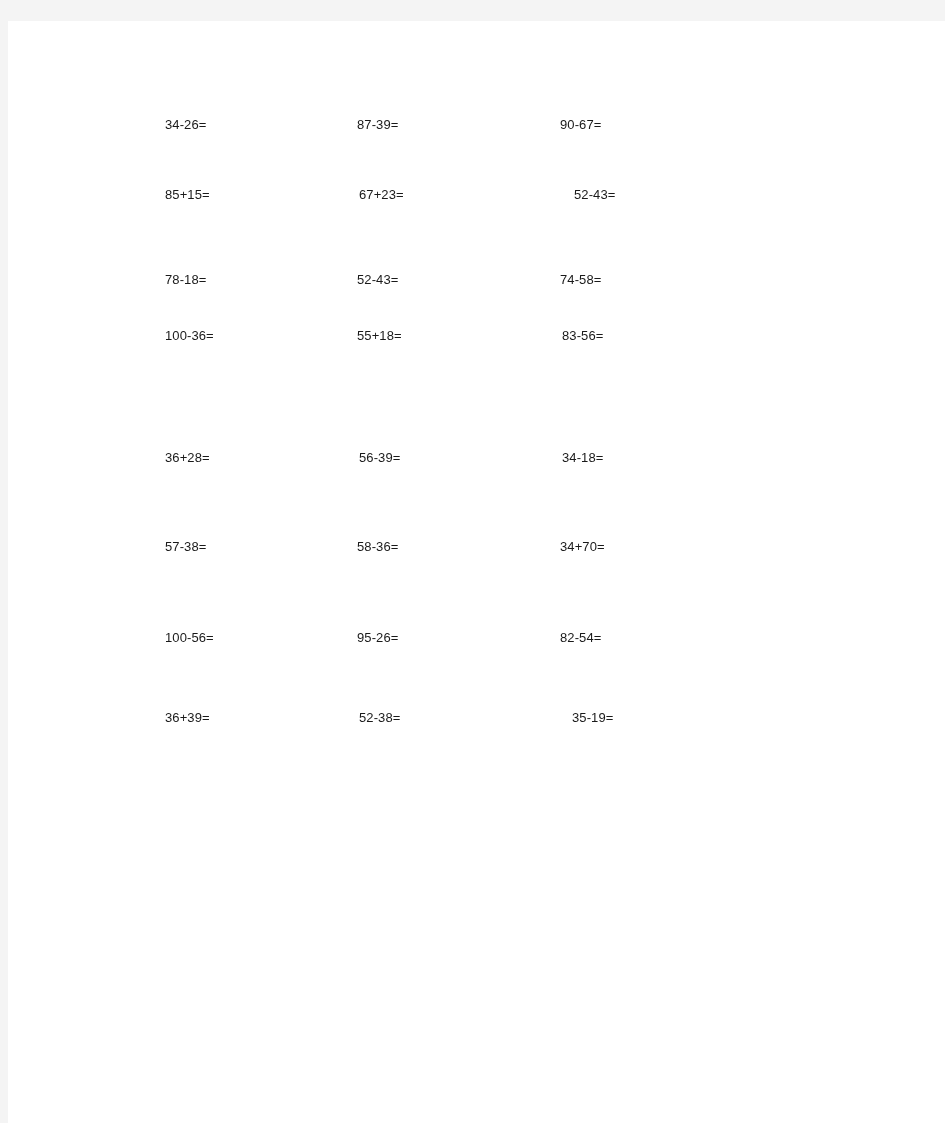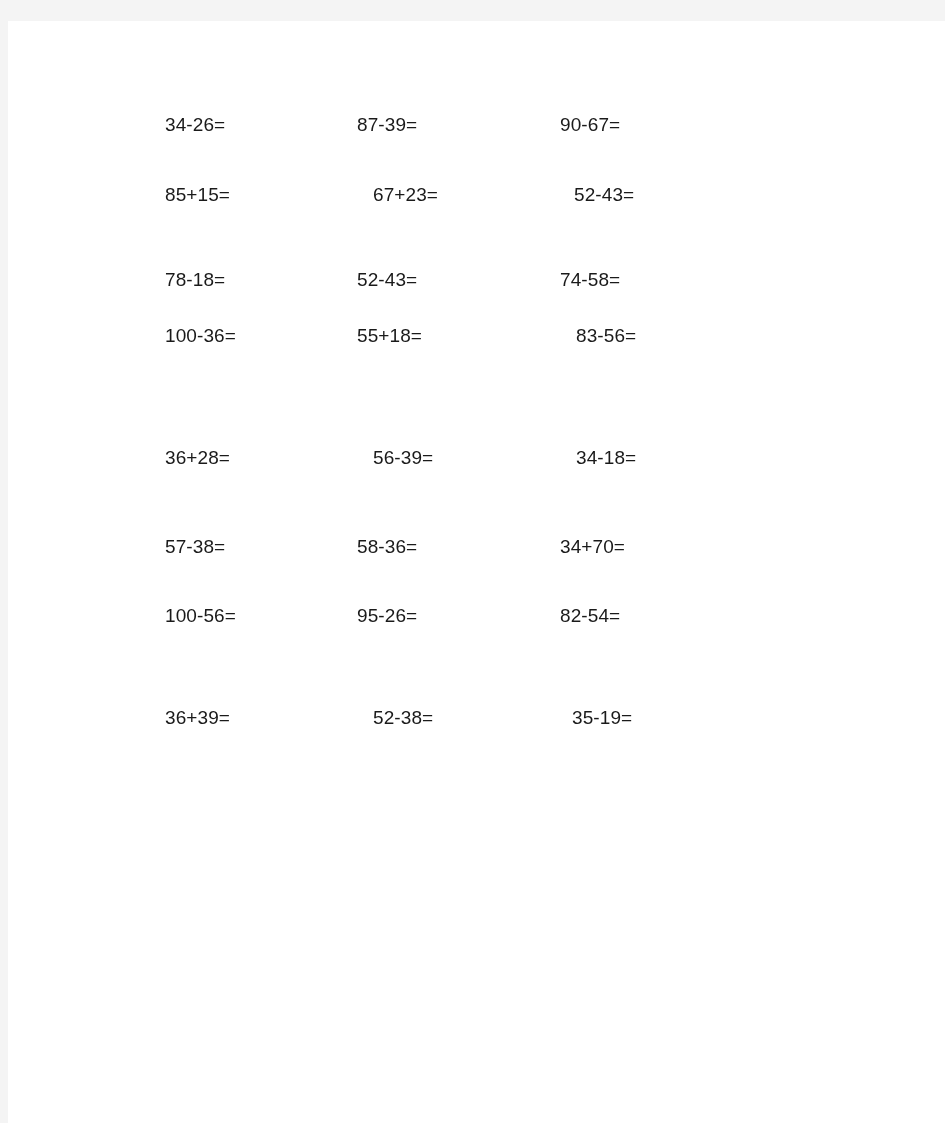--- a/index.html
+++ b/index.html
@@ -36,35 +36,35 @@
     position: absolute;
     left: 0;
     width: 937px;
     height: 70px;
   }
 
   .problem-cell {
     position: absolute;
     top: 0;
     font-family: "Liberation Sans", sans-serif;
-    font-size: 19px;
+    font-size: 13px;
     line-height: 24px;
     color: #1a1a1a;
     white-space: pre;
     letter-spacing: 0.1px;
   }
 
   
   .col-0 { left: 157px; }
   .col-1 { left: 349px; }
   .col-2 { left: 552px; }
 
   
   .indent-0  { margin-left: 0px;  }
-  .indent-8  { margin-left: 16px;  }
+  .indent-8  { margin-left: 2px;  }
   .indent-12 { margin-left: 12px; }
   .indent-14 { margin-left: 14px; }
 </style>
 </head>
 <body>
 
 <div id="worksheet-page">
   <div id="problem-grid">
       <div class="problem-row" style="top: 92px;">
         <div class="problem-cell col-0 indent-0">34-26=</div>
@@ -89,21 +89,21 @@
       <div class="problem-row" style="top: 425px;">
         <div class="problem-cell col-0 indent-0">36+28=</div>
         <div class="problem-cell col-1 indent-8">56-39=</div>
         <div class="problem-cell col-2 indent-8">34-18=</div>
       </div>
       <div class="problem-row" style="top: 513.8px;">
         <div class="problem-cell col-0 indent-0">57-38=</div>
         <div class="problem-cell col-1 indent-0">58-36=</div>
         <div class="problem-cell col-2 indent-0">34+70=</div>
       </div>
-      <div class="problem-row" style="top: 583px; text-align: right;">
+      <div class="problem-row" style="top: 605px; text-align: right;">
         <div class="problem-cell col-0 indent-0">100-56=</div>
         <div class="problem-cell col-1 indent-0">95-26=</div>
         <div class="problem-cell col-2 indent-0">82-54=</div>
       </div>
       <div class="problem-row" style="top: 685px;">
         <div class="problem-cell col-0 indent-0">36+39=</div>
         <div class="problem-cell col-1 indent-8">52-38=</div>
         <div class="problem-cell col-2 indent-12">35-19=</div>
       </div>
     </div>

